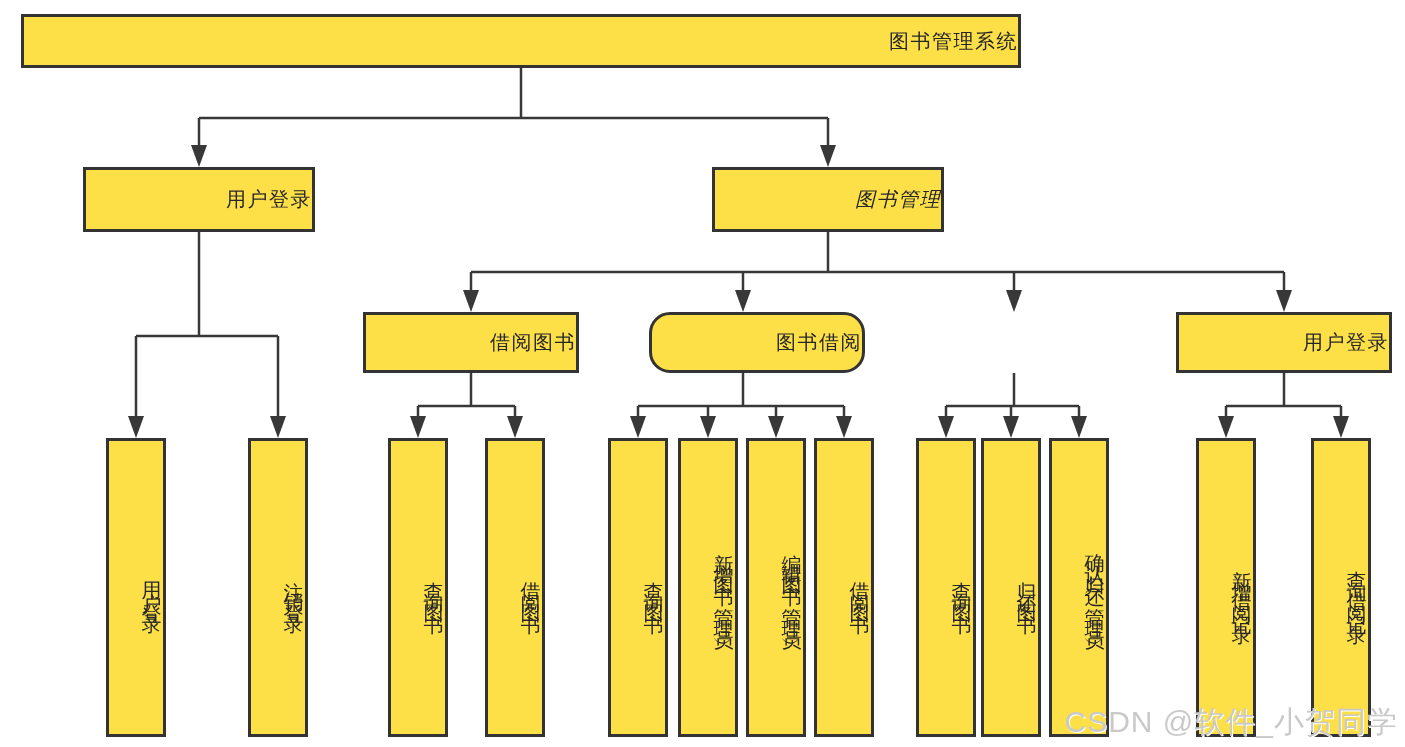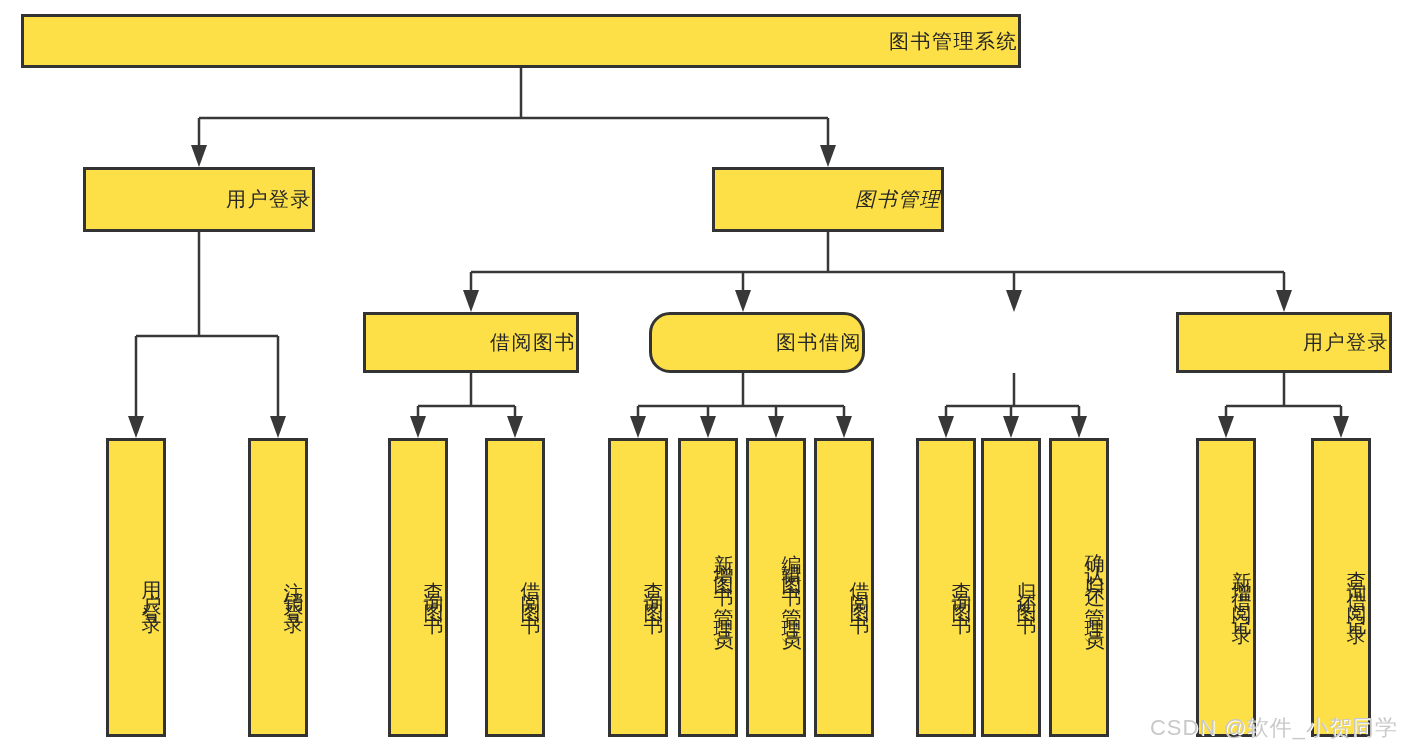--- a/index.html
+++ b/index.html
@@ -30,21 +30,21 @@
   .leaf .vlabel{
     writing-mode:vertical-rl;
     text-orientation:mixed;
     font-size:20px;
     letter-spacing:11px;
     line-height:1.1;
   }
   .watermark{
     position:absolute;
     right:7px;bottom:4px;
-    font-size:22px;
+    font-size:30px;
     color:#c9c9c9;
     text-shadow:1px 1px 0 #ffffff;
     letter-spacing:1px;
     white-space:nowrap;
   }
 </style>
 </head>
 <body>
 
 <div id="stage">

